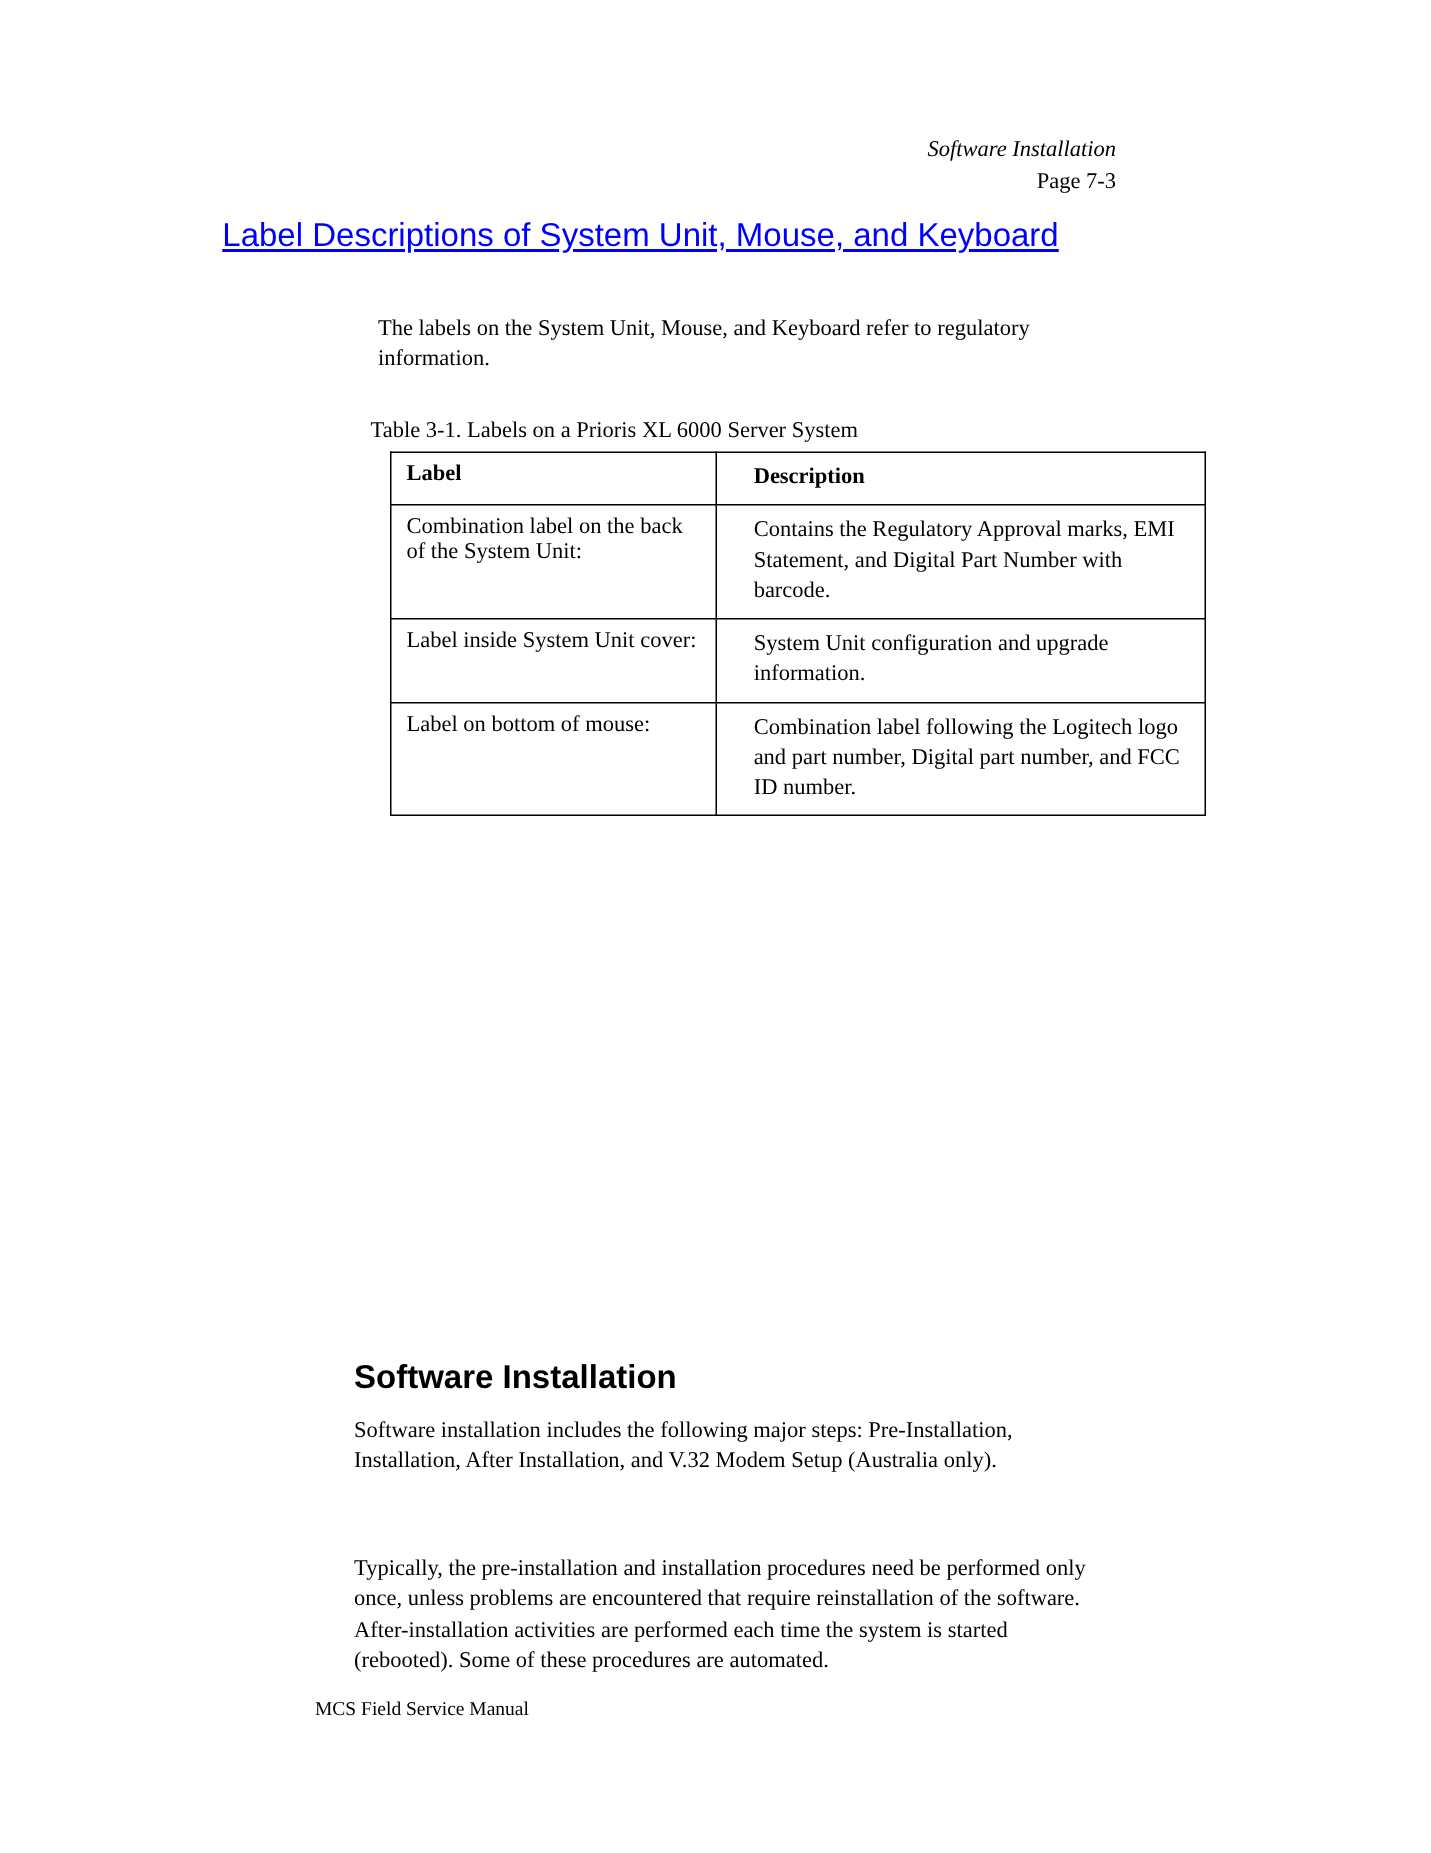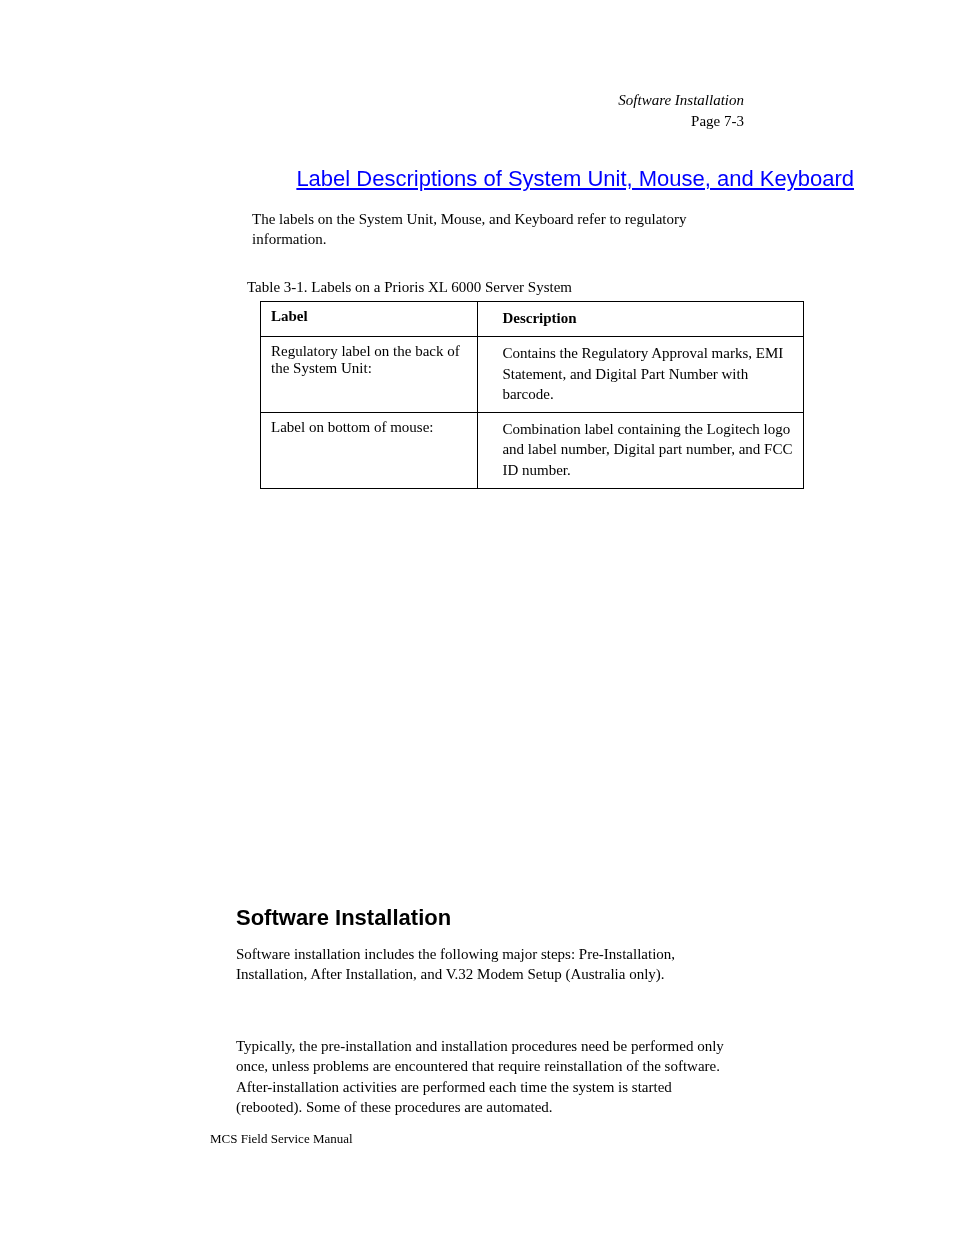--- a/index.html
+++ b/index.html
@@ -27,24 +27,24 @@
   .page-number {
     position: absolute;
     top: 113px;
     right: 210px;
     font-size: 15px;
     text-align: right;
     font-style: normal;
   }
   .title {
     position: absolute;
-    top: 166px;
+    top: 144px;
     left: 0;
     width: 854px;
-    text-align: right;
+    text-align: center;
   }
   .title a {
     color: #0000ff;
     text-decoration: underline;
     font-size: 22px;
     font-family: Arial, Helvetica, sans-serif;
     font-weight: normal;
   }
   .intro {
     position: absolute;
@@ -131,26 +131,30 @@
 
   <div class="table-caption">Table 3-1. Labels on a Prioris XL 6000 Server System</div>
 
   <table class="labels-table">
     <tbody>
         <tr class="row-header">
       <td class="col-label">Label</td>
       <td class="col-desc">Description</td>
     </tr>
     <tr>
-      <td class="col-label">Regulatory label on the back of the System Unit:</td>
+      <td class="col-label">Combination label on the back of the System Unit:</td>
       <td class="col-desc">Contains the Regulatory Approval marks, EMI Statement, and Digital Part Number with barcode.</td>
     </tr>
     <tr>
+      <td class="col-label">Label inside System Unit cover:</td>
+      <td class="col-desc">System Unit configuration and upgrade information.</td>
+    </tr>
+    <tr>
       <td class="col-label">Label on bottom of mouse:</td>
-      <td class="col-desc">Combination label containing the Logitech logo and label number, Digital part number, and FCC ID number.</td>
+      <td class="col-desc">Combination label following the Logitech logo and part number, Digital part number, and FCC ID number.</td>
     </tr>
   </tbody>
     </table>
 
   <div class="section-head h1">Software Installation</div>
   <div class="body-text p1">Software installation includes the following major steps: Pre-Installation, Installation, After Installation, and V.32 Modem Setup (Australia only).</div>
   <div class="body-text p2">Typically, the pre-installation and installation procedures need be performed only once, unless problems are encountered that require reinstallation of the software. After-installation activities are performed each time the system is started (rebooted). Some of these procedures are automated.</div>
 
   <div class="footer">MCS Field Service Manual</div>
 

